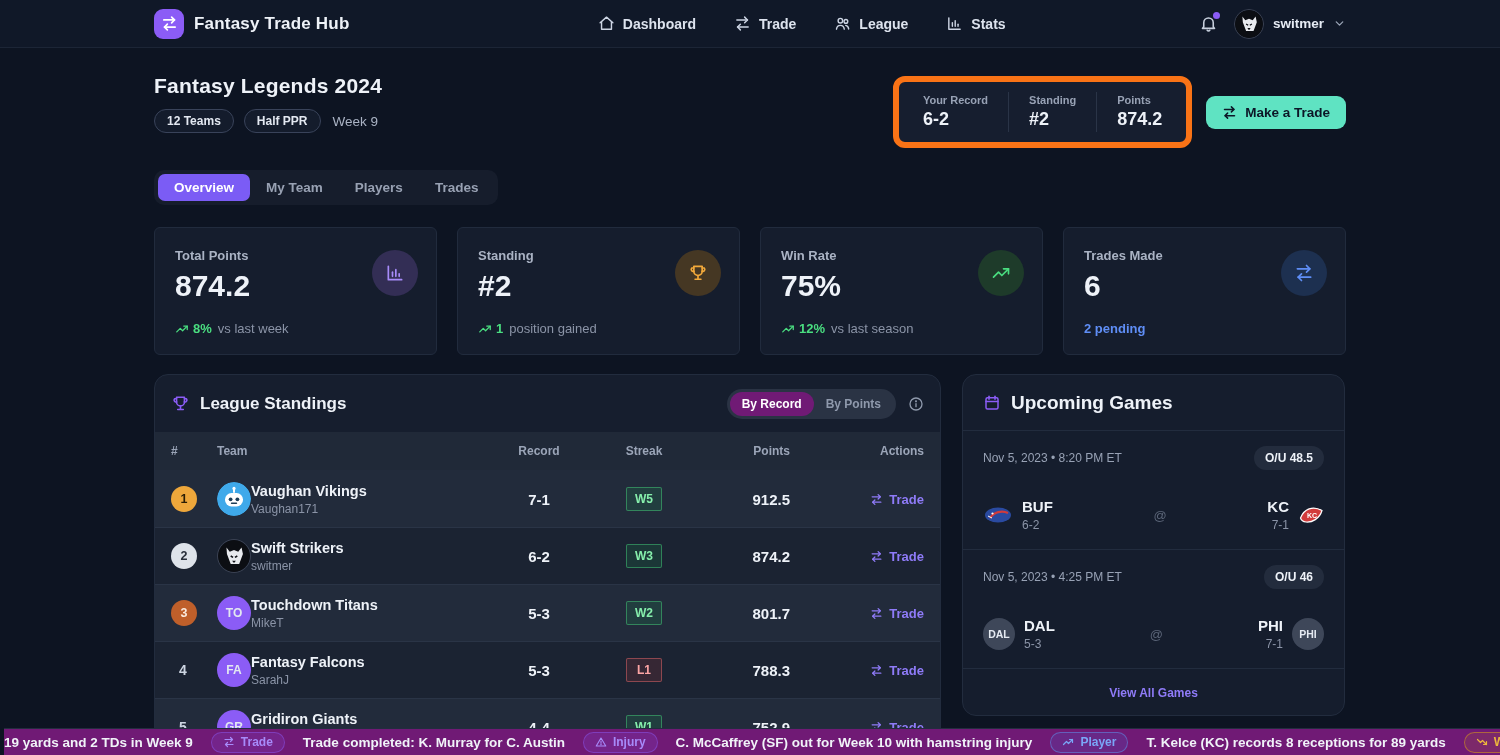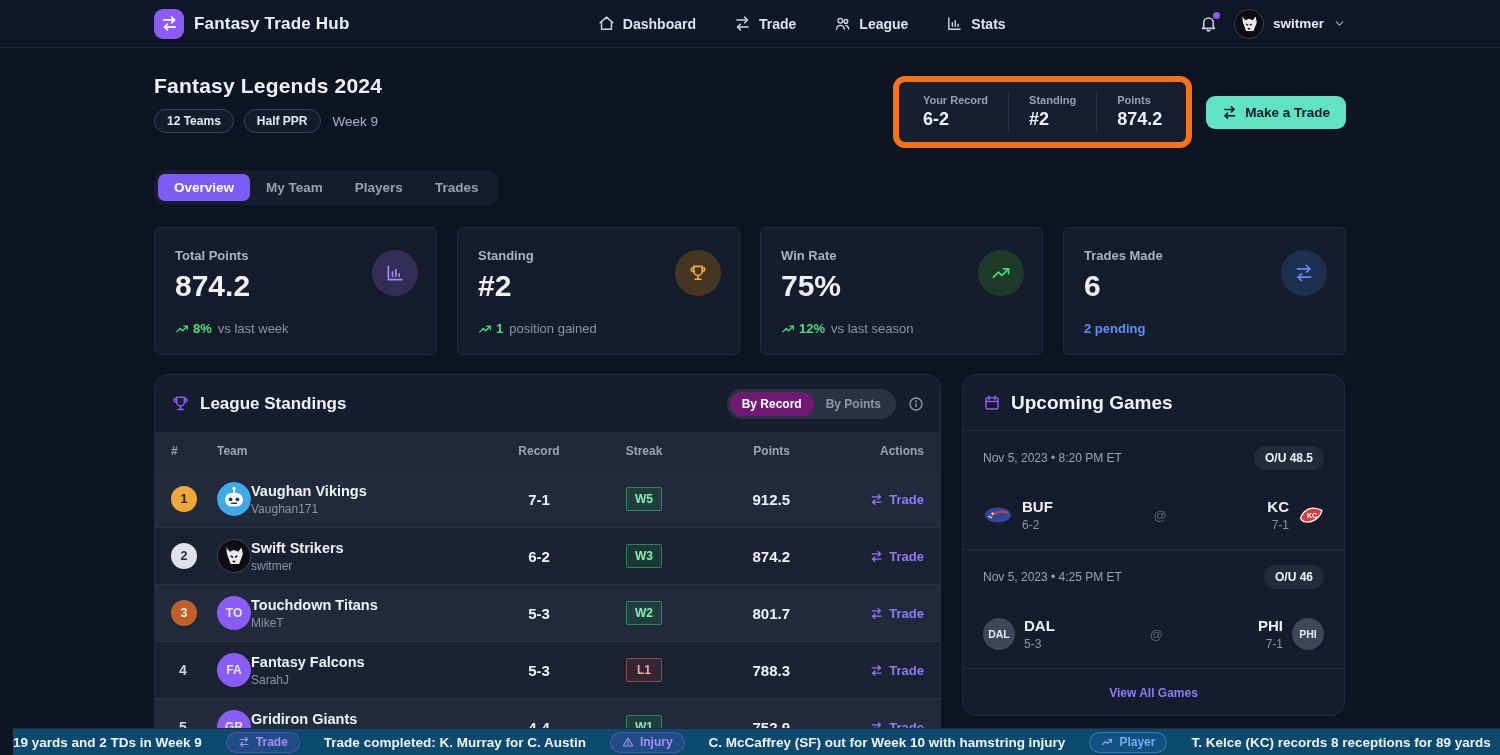--- a/index.html
+++ b/index.html
@@ -115,21 +115,21 @@
   .team-side { display:flex; align-items:center; gap:9px; }
   .abbr { font-size:15px; font-weight:800; }
   .team-rec { font-size:12px; color:#8b94a7; margin-top:3px; }
   .at-sign { color:#5b6578; font-size:13px; }
   .txt-right { text-align:right; }
   .logo-circle { width:32px; height:32px; border-radius:50%; background:#3e4759; color:#e5eaf2; font-size:10.5px; font-weight:700; display:flex; align-items:center; justify-content:center; flex:none; }
   .games-footer { border-top:1px solid #222c3e; padding:14px; text-align:center; }
   .view-all { color:#8f7bf8; font-size:12px; font-weight:700; cursor:pointer; }
 
   
-  .ticker { position:absolute; left:13px; right:0; bottom:0; height:27px; background:#0c4a6e; border-top:1px solid #232d3f; display:flex; align-items:center; gap:24px; white-space:nowrap; overflow:hidden; font-size:13.5px; font-weight:600; }
+  .ticker { position:absolute; left:4px; right:0; bottom:0; height:27px; background:#701a75; border-top:1px solid #232d3f; display:flex; align-items:center; gap:18px; white-space:nowrap; overflow:hidden; font-size:13.5px; font-weight:600; }
   .ticker-badge { display:inline-flex; align-items:center; gap:6px; border-radius:999px; padding:2.5px 11px; font-size:12px; font-weight:700; flex:none; }
   .tb-purple { background:rgba(139,92,246,.16); border:1px solid rgba(139,92,246,.45); color:#a78bfa; }
   .tb-blue { background:rgba(59,130,246,.14); border:1px solid rgba(96,165,250,.45); color:#7aa7f7; }
   .tb-amber { background:rgba(234,179,8,.10); border:1px solid rgba(234,179,8,.45); color:#ecb73c; }
   .ticker-text { color:#f0f3f8; flex:none; }
 </style>
 </head>
 <body>
 
 <div class="topnav">

